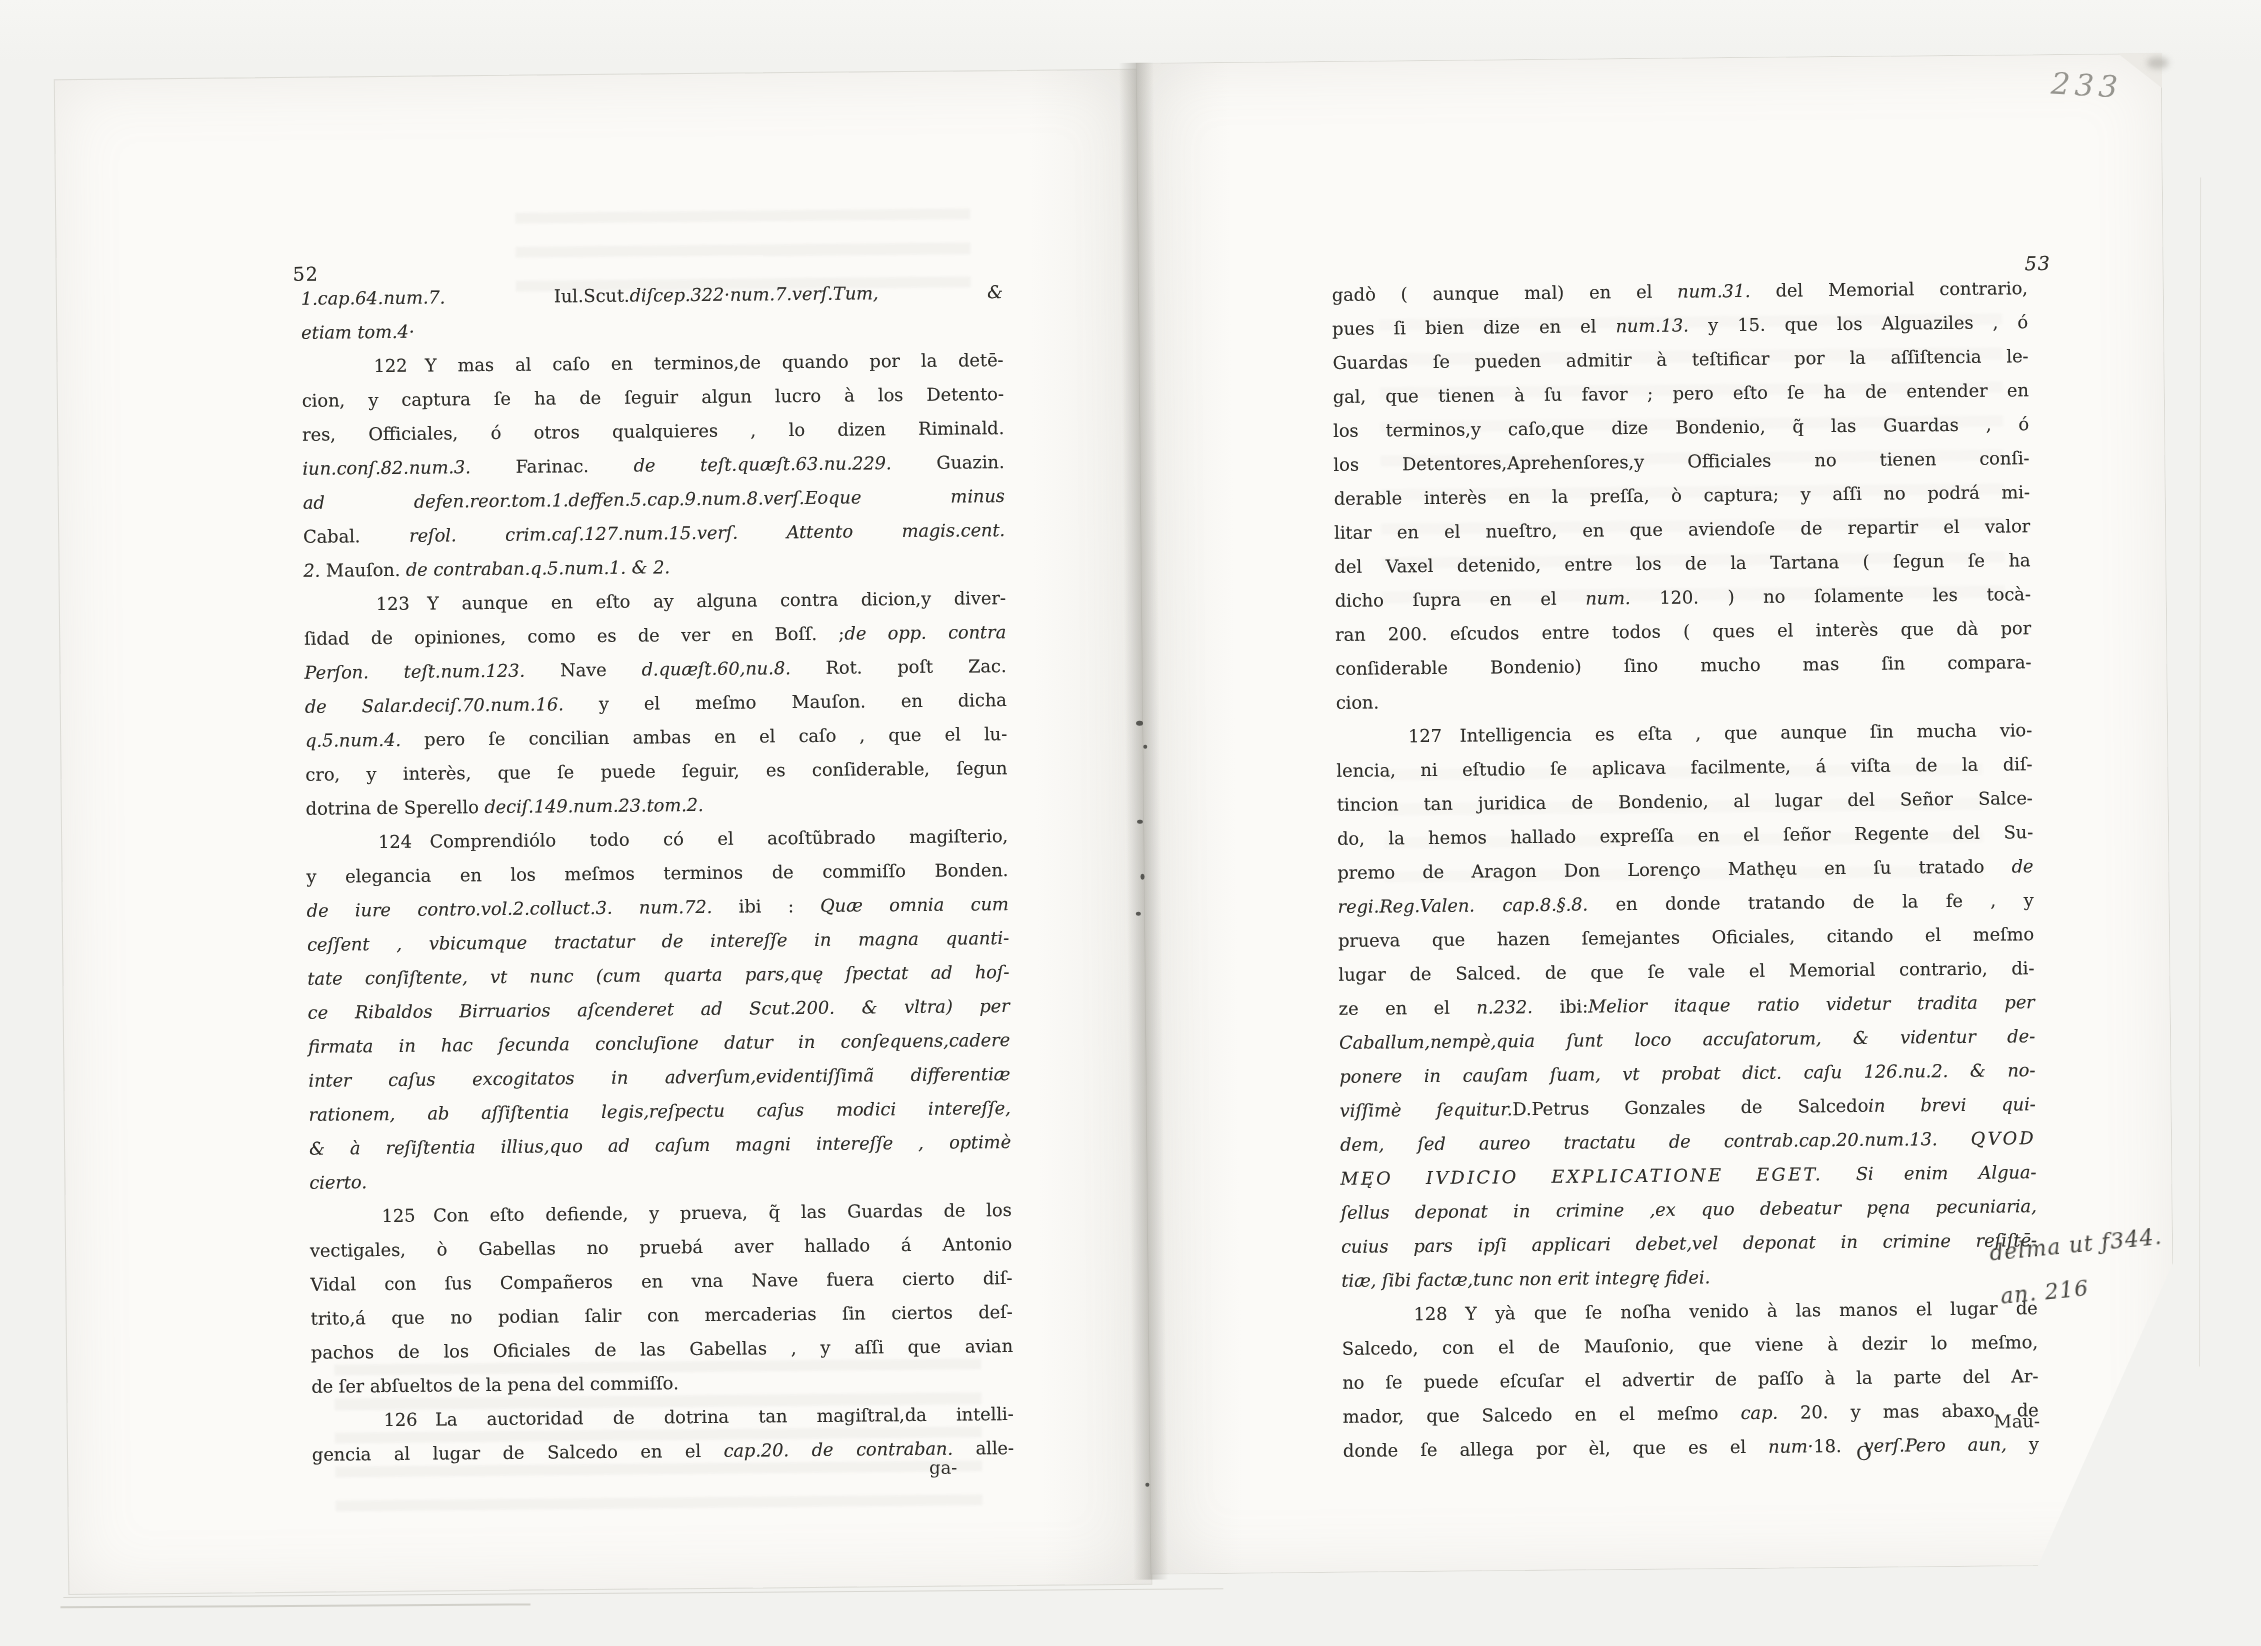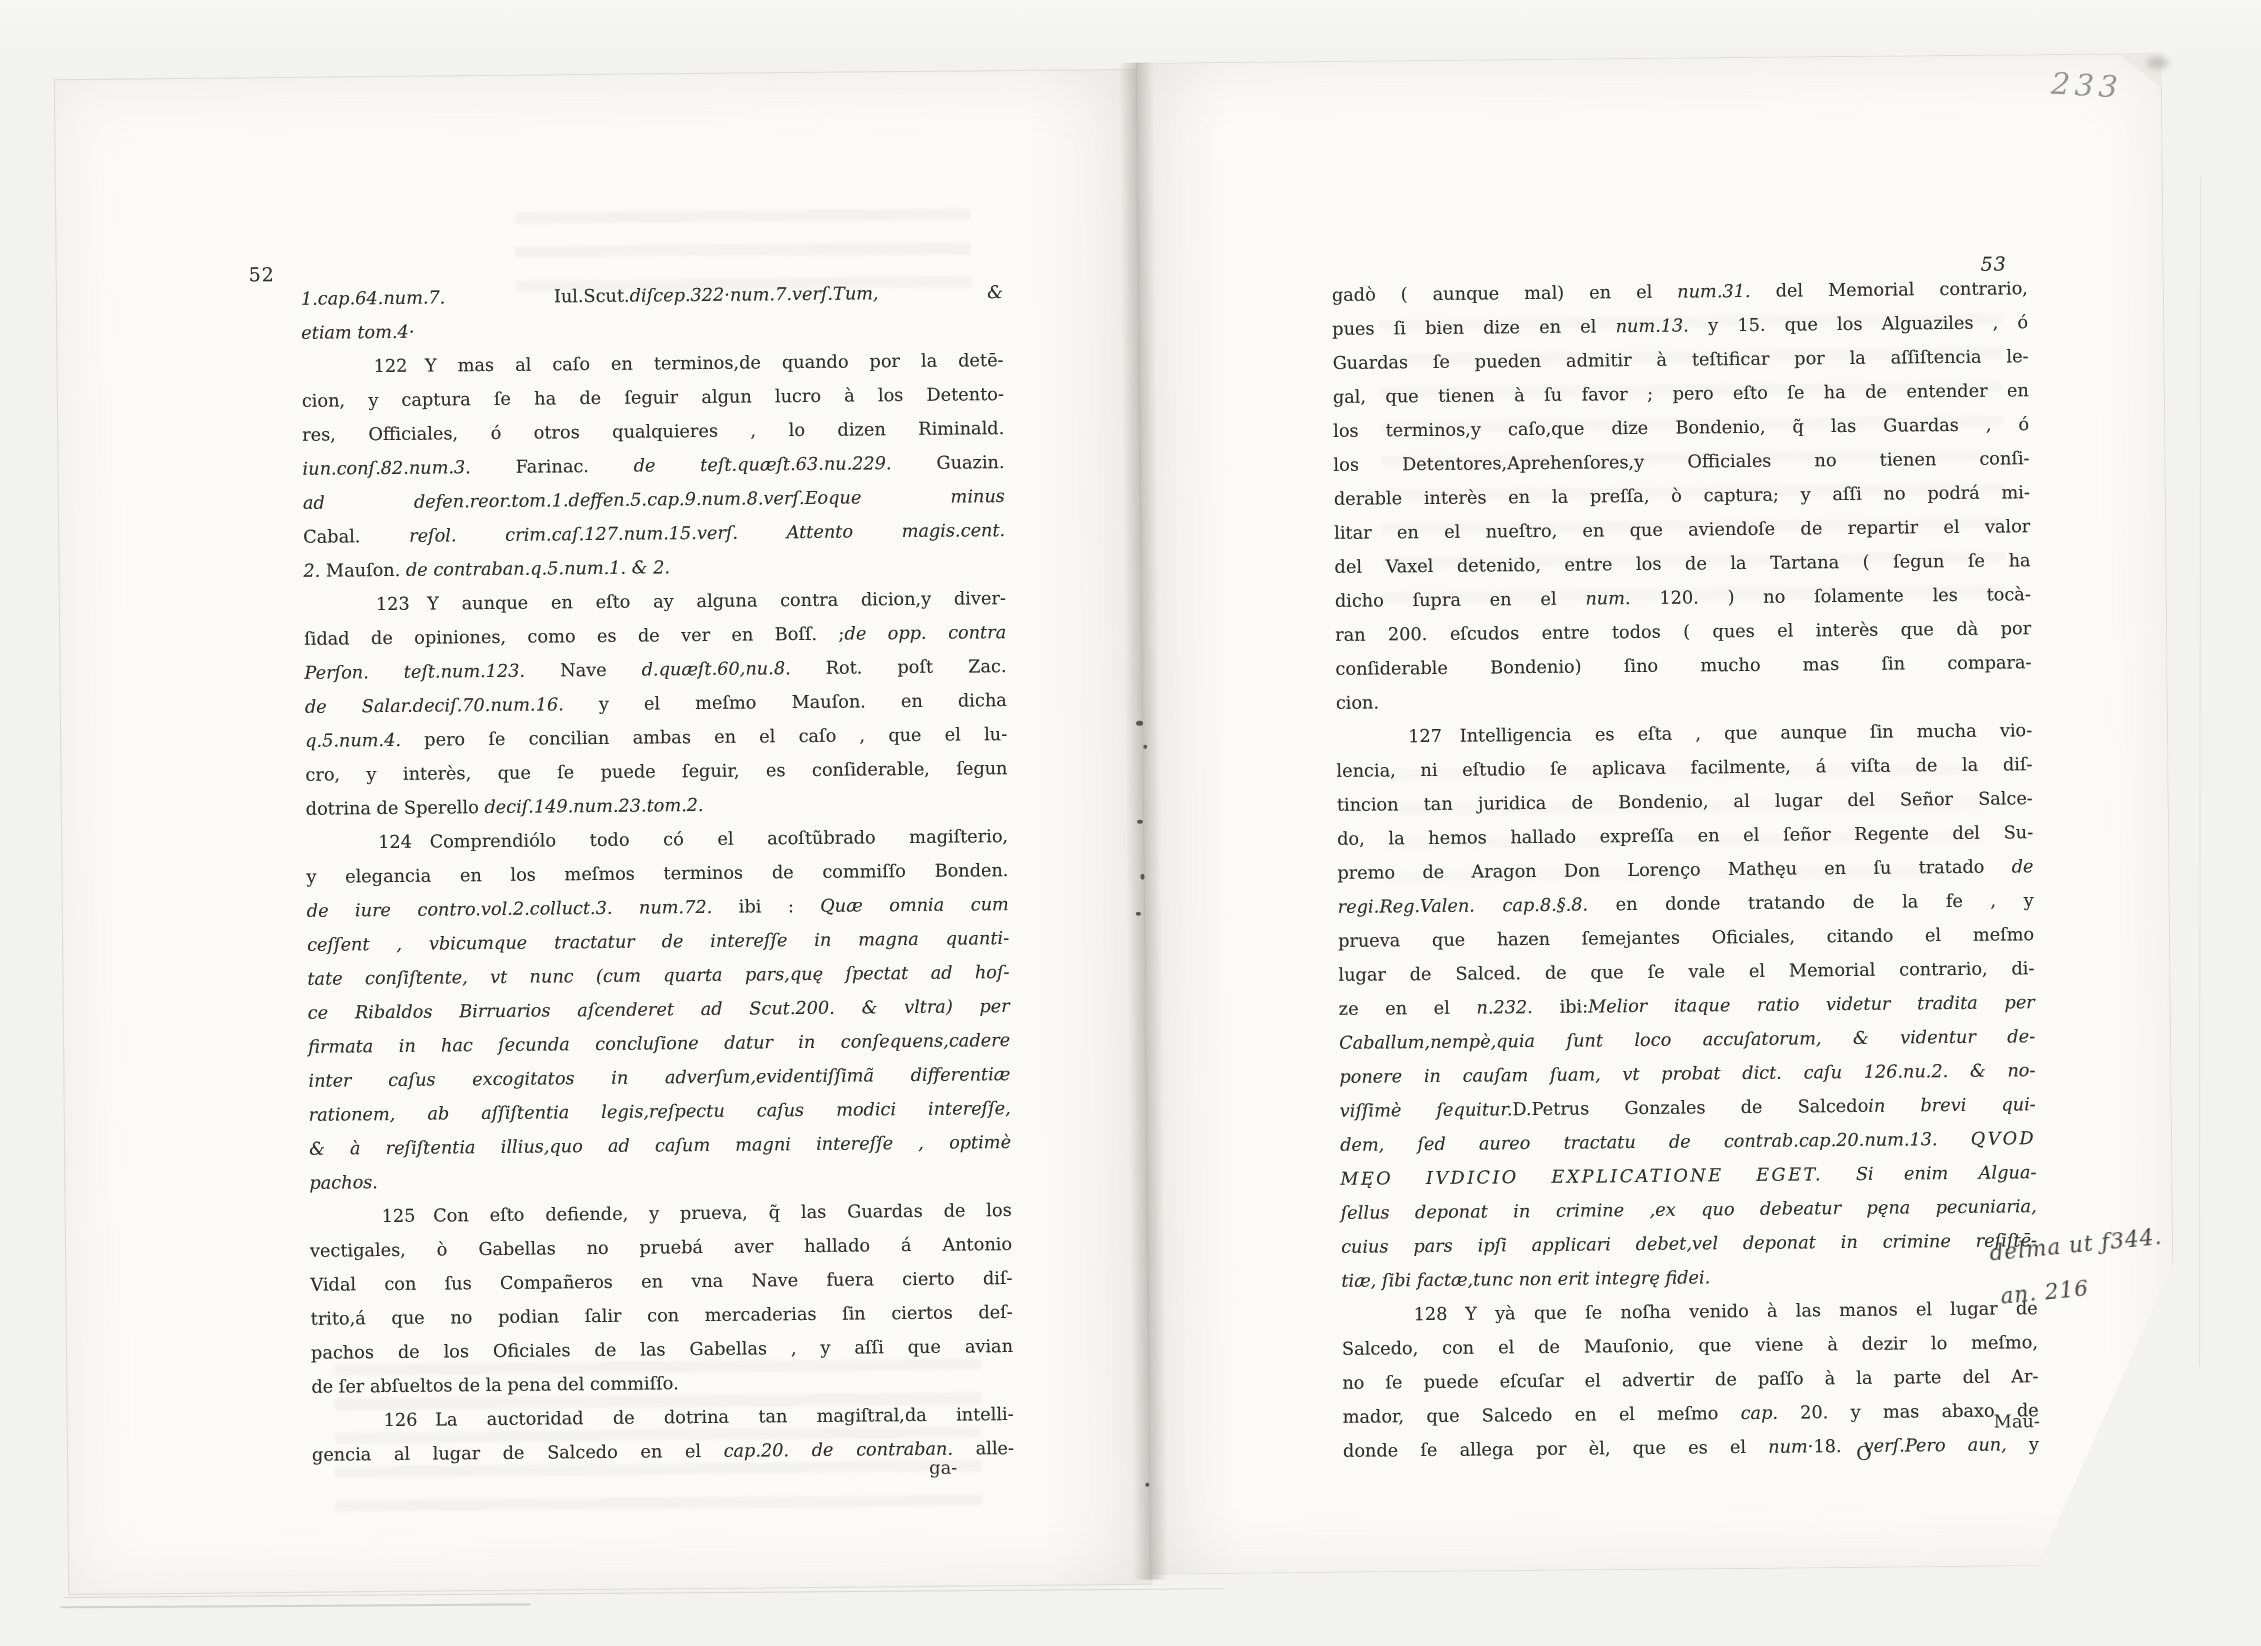--- a/index.html
+++ b/index.html
@@ -22,21 +22,21 @@
   .underpage-edge{position:absolute;left:2139px;top:125px;width:1.4px;height:1189px;
           background:#e2e1db;transform:rotate(0.6deg);}
   .corner-fold{position:absolute;left:2064px;top:-0.5px;width:0;height:0;
           border-top:35px solid #eceae5;border-left:44px solid transparent;}
   .fold-smudge{position:absolute;left:2093px;top:3.8px;width:22px;height:12.5px;border-radius:50%;
           background:#b9b7b1;filter:blur(3.4px);opacity:.75;}
   .edge-line1{position:absolute;left:-4.8px;top:1525px;width:1160px;height:1.4px;background:#d8d7d1;transform:rotate(0.12deg);}
   .edge-line2{position:absolute;left:-7.7px;top:1534px;width:470px;height:1.9px;background:#d1d0c9;transform:rotate(0.2deg);}
 
   .pagenum{position:absolute;font-size:19px;line-height:19px;letter-spacing:1px;
-          text-shadow:0 0 0.5px rgba(46,45,41,.4);}
+          text-shadow:0 0 0.5px rgba(46,45,41,.4);margin-left:44px;}
   .pn-left{left:193px;top:194px;}
   .pn-right{left:1925px;top:200px;font-style:italic;}
 
   .textblock{position:absolute;font-size:17.7px;
           text-shadow:0 0 0.5px rgba(46,45,41,.38);}
   .tb-left{left:245px;top:211px;width:702px;}
   .tb-right{left:1276px;top:217px;width:696px;}
   .line{height:34px;line-height:34px;text-align:justify;text-align-last:justify;
           white-space:nowrap;overflow:visible;}
   .line.nj{text-align-last:left;}
@@ -112,21 +112,21 @@
         <div class="line ind"><span class="seg-r">124 Comprendiólo todo có el acoſtũbrado magiſterio,</span></div>
         <div class="line"><span class="seg-r">y elegancia en los meſmos terminos de commiſſo Bonden.</span></div>
         <div class="line"><span class="seg-i">de iure contro.vol.2.colluct.3. num.72. </span><span class="seg-r">ibi : </span><span class="seg-i">Quæ omnia cum</span></div>
         <div class="line"><span class="seg-i">ceſſent , vbicumque tractatur de intereſſe in magna quanti-</span></div>
         <div class="line"><span class="seg-i">tate conſiſtente, vt nunc (cum quarta pars,quę ſpectat ad hoſ-</span></div>
         <div class="line"><span class="seg-i">ce Ribaldos Birruarios aſcenderet ad Scut.200. &amp; vltra) per</span></div>
         <div class="line"><span class="seg-i">firmata in hac ſecunda concluſione datur in conſequens,cadere</span></div>
         <div class="line"><span class="seg-i">inter caſus excogitatos in adverſum,evidentiſſimã differentiæ</span></div>
         <div class="line"><span class="seg-i">rationem, ab aſſiſtentia legis,reſpectu caſus modici intereſſe,</span></div>
         <div class="line"><span class="seg-i">&amp; à reſiſtentia illius,quo ad caſum magni intereſſe , optimè</span></div>
-        <div class="line nj"><span class="seg-i">pachos.</span></div>
+        <div class="line nj"><span class="seg-i">cierto.</span></div>
         <div class="line ind"><span class="seg-r">125 Con eſto defiende, y prueva, q̃ las Guardas de los</span></div>
         <div class="line"><span class="seg-r">vectigales, ò Gabellas no pruebá aver hallado á Antonio</span></div>
         <div class="line"><span class="seg-r">Vidal con ſus Compañeros en vna Nave fuera cierto diſ-</span></div>
         <div class="line"><span class="seg-r">trito,á que no podian ſalir con mercaderias ſin ciertos deſ-</span></div>
         <div class="line"><span class="seg-r">pachos de los Oficiales de las Gabellas , y aſſi que avian</span></div>
         <div class="line nj"><span class="seg-r">de ſer abſueltos de la pena del commiſſo.</span></div>
         <div class="line ind"><span class="seg-r">126 La auctoridad de dotrina tan magiſtral,da intelli-</span></div>
         <div class="line"><span class="seg-r">gencia al lugar de Salcedo en el </span><span class="seg-i">cap.20. de contraban. </span><span class="seg-r">alle-</span></div>
       </div>
     <div class="textblock tb-right">

